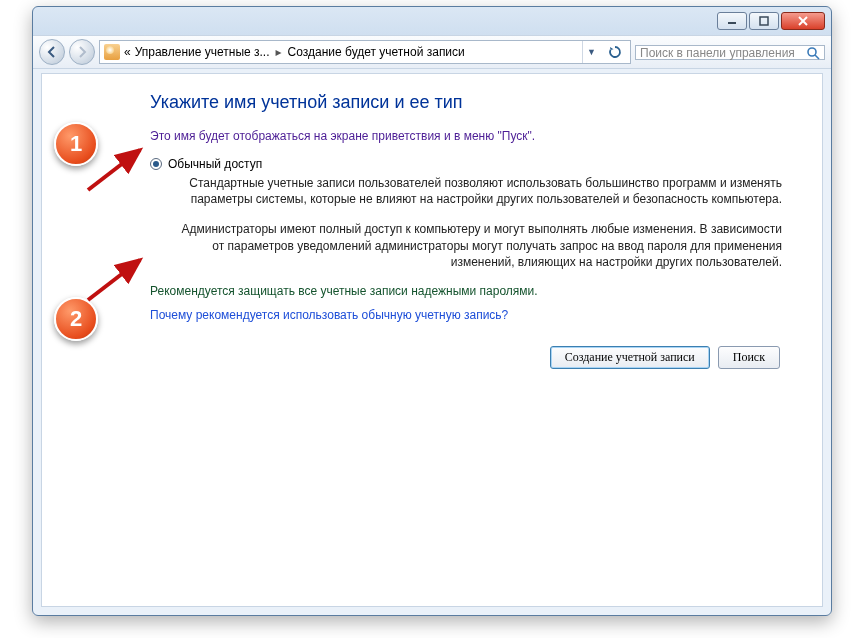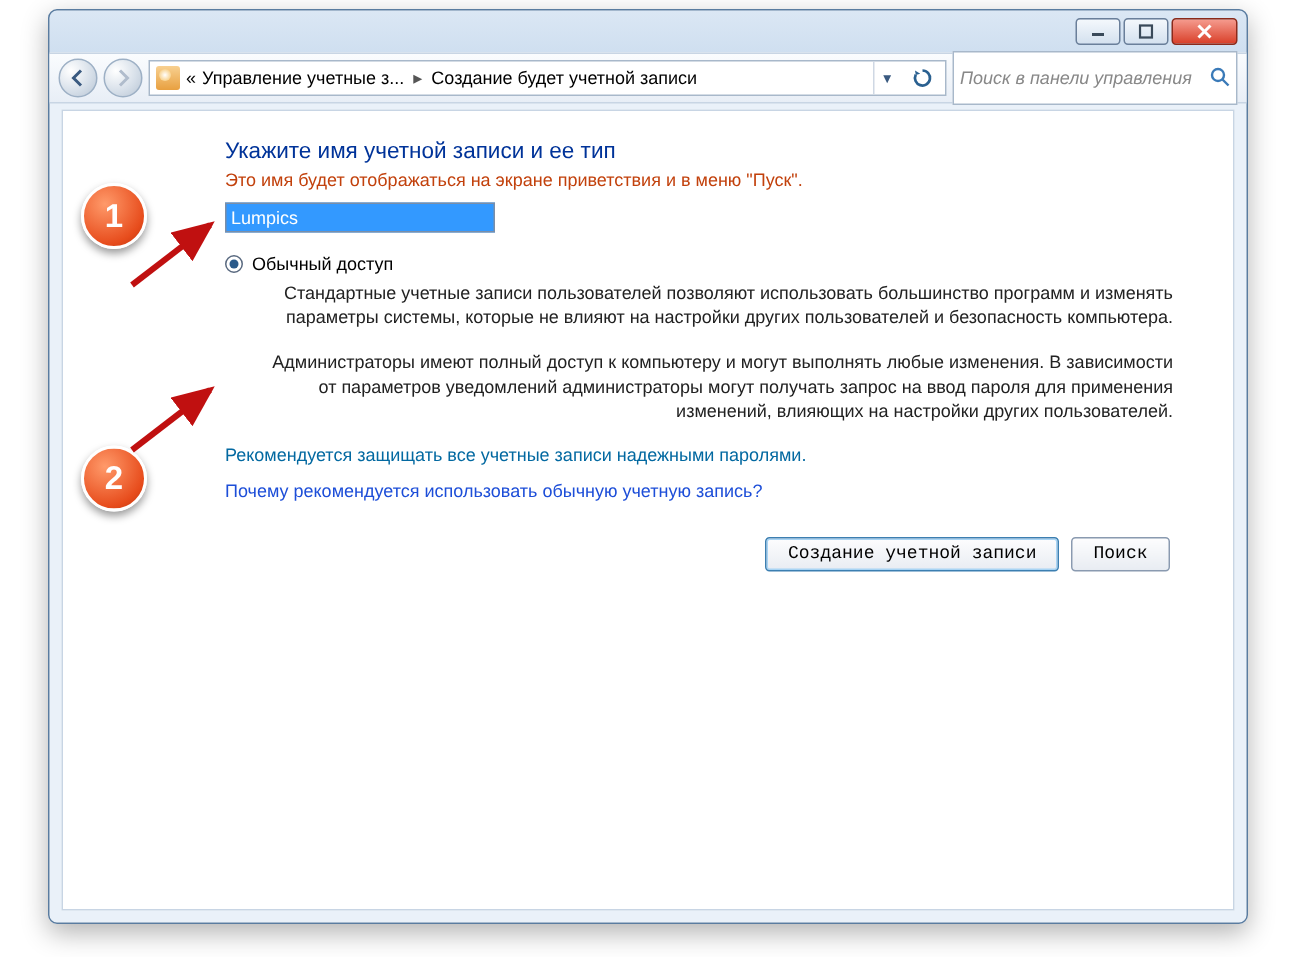--- a/index.html
+++ b/index.html
@@ -90,44 +90,44 @@
   .crumb-sep { color: #555; padding: 0 2px; }
   .dropbtn {
     width: 18px; height: 22px;
     border-left: 1px solid #cfd8e4;
     display: flex; align-items: center; justify-content: center;
     color: #3a5a80;
     font-size: 9px;
   }
   .refreshbtn { width: 22px; display:flex; align-items:center; justify-content:center; color:#2a6090;}
   .searchbox {
-    width: 190px; height: 36px;
+    width: 190px; height: 15px;
     border: 1px solid #a8b8ca;
     background: #fff;
-    display: flex; align-items: center;
+    display: flex; 
     padding: 0 4px;
-    color: #888; font-style: italic;
+    color: #888; 
   }
   .searchbox span:first-child { flex:1; }
   .content-wrap {
     position: absolute;
     left: 8px; right: 8px; top: 66px; bottom: 8px;
     background: #fff;
     border: 1px solid #c8d5e4;
   }
   .content {
     padding: 18px 40px 18px 108px;
   }
   .heading {
     color: #003399;
-    font-size: 15px;
-    margin-bottom: 4px;
+    font-size: 18px;
+    margin-bottom: 16px;
   }
   .subtext {
-    color: #c2410c;
+    color: #4c1d95;
     margin-bottom: 8px;
   }
   .account-input {
     width: 180px; height: 20px;
     border: 1px solid #7a8ea8;
     padding: 1px 3px;
     font-size: 12px;
     font-family: inherit;
   }
   .account-input.selected {
@@ -148,42 +148,42 @@
   .radio-label { font-weight: normal; }
   .radio-desc {
     margin: 4px 0 0 18px;
     color: #222;
     line-height: 1.35;
     max-width: 640px;
     text-align: right;
   }
   .recommend {
     margin-top: 14px;
-    color: #0369a1;
+    color: #14532d;
   }
   .link {
     color: #1d4ed8;
     margin-top: 10px;
     display: inline-block;
   }
   .buttons {
     display: flex;
     justify-content: flex-end;
     gap: 8px;
     margin-top: 24px;
     padding-right: 2px;
   }
   .btn {
     height: 23px;
     padding: 0 14px;
     border: 1px solid #8a9ab0;
     border-radius: 3px;
     background: linear-gradient(#fdfdfe,#e8ecf2);
     font-size: 12px;
-    font-family: Liberation Mono, monospace;
+    font-family: Liberation Serif, serif;
     display: flex; align-items: center;
   }
   .btn.primary {
     border-color: #3c7fb1;
     box-shadow: 0 0 0 1px #a8d4f4 inset;
   }
   
   .badge {
     position: absolute;
     width: 44px; height: 44px;
@@ -262,21 +262,20 @@
           </svg>
       </span>
     </div>
   </div>
 
   <div class="content-wrap">
     <div class="content">
       <div class="heading">Укажите имя учетной записи и ее тип</div>
       <div class="subtext">Это имя будет отображаться на экране приветствия и в меню "Пуск".</div>
 
-      <input class="account-input selected" value="Lumpics" style="">
 
       <div class="radio-block">
         <div class="radio-row">
           <span class="radio checked"></span>
           <span class="radio-label">Обычный доступ</span>
         </div>
         <div class="radio-desc">Стандартные учетные записи пользователей позволяют использовать большинство программ и изменять параметры системы, которые не влияют на настройки других пользователей и безопасность компьютера.</div>
       </div>
 
       <div class="radio-block">

